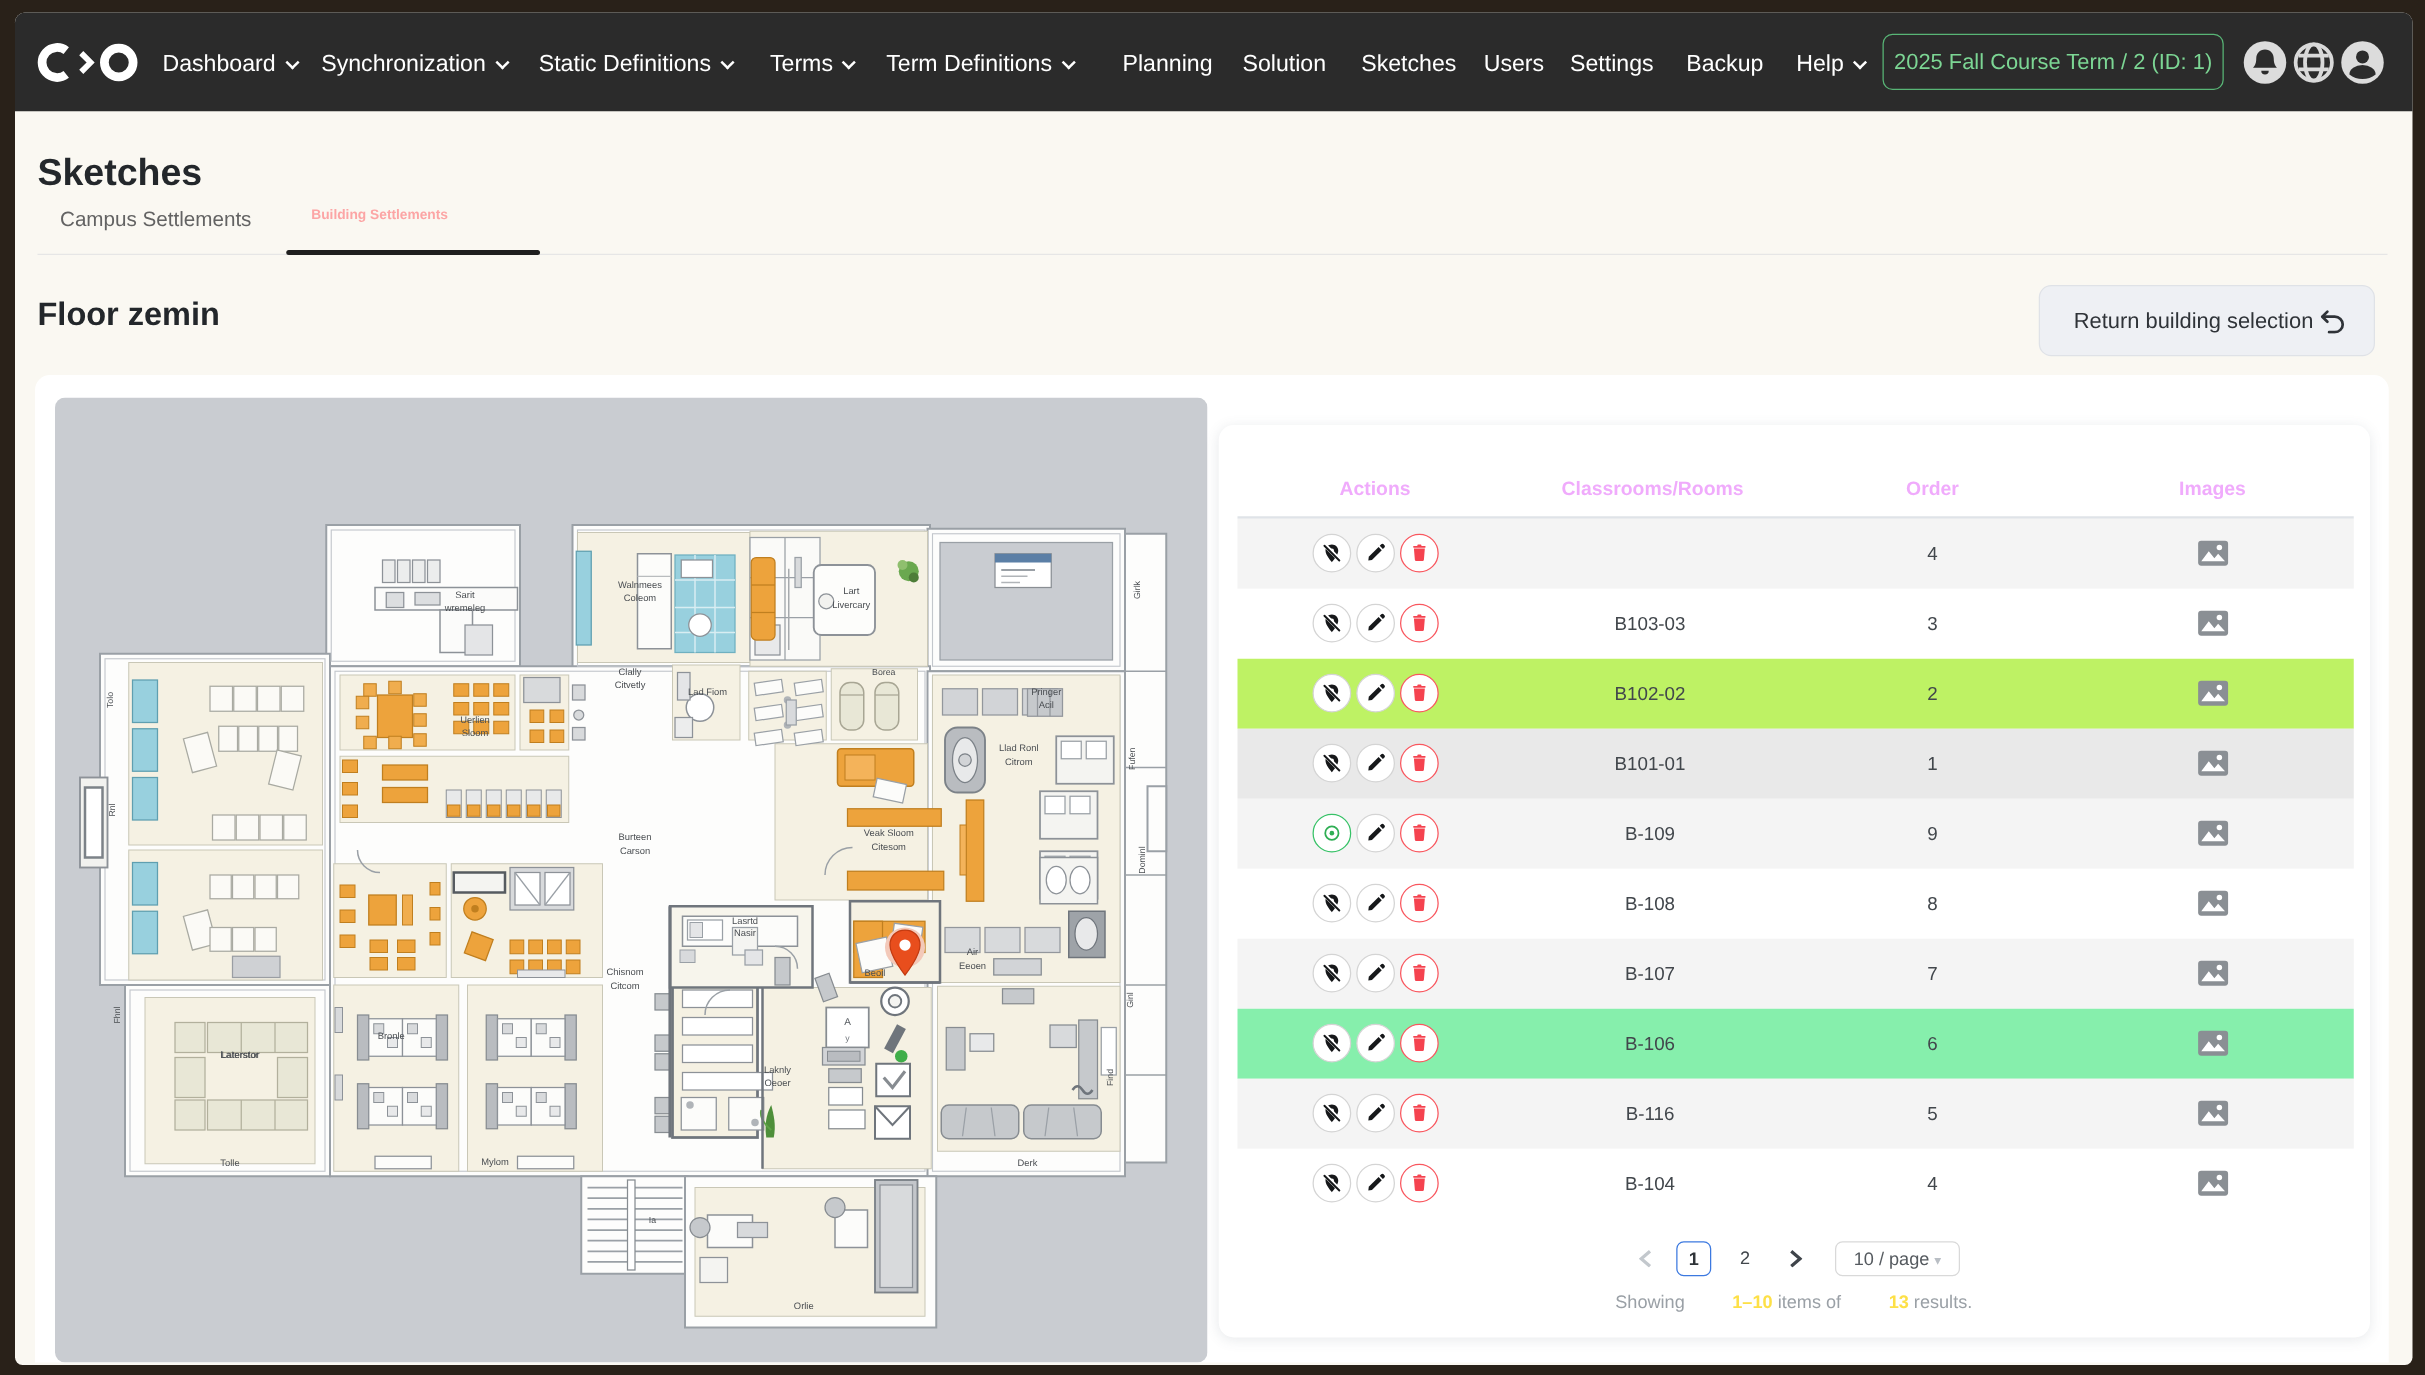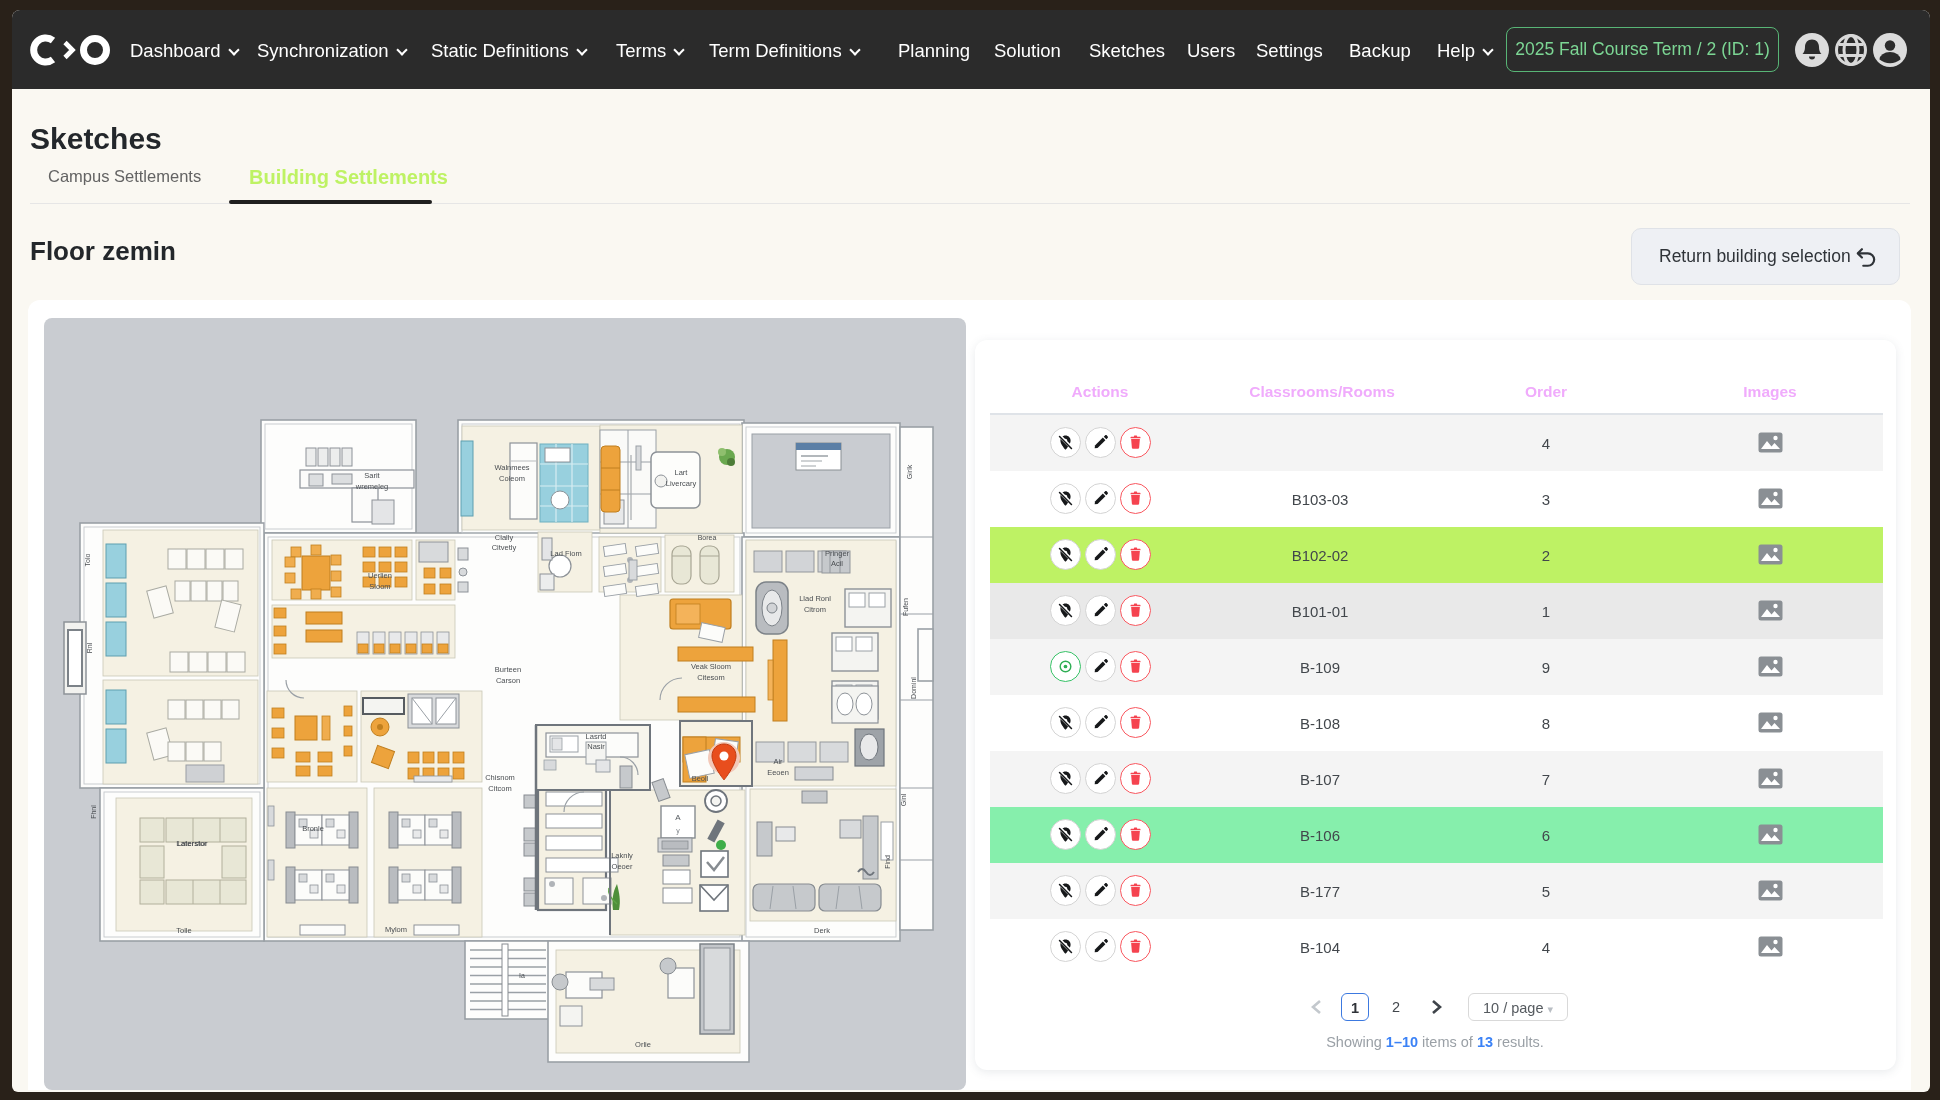--- a/index.html
+++ b/index.html
@@ -6,41 +6,41 @@
 #app { position:absolute; left:12px; top:10px; width:1918px; height:1082px; background:#faf8f2; border-radius:8px 8px 6px 6px; }
 #nav { position:absolute; left:12px; top:10px; width:1918px; height:79px; background:#2b2b2b; border-radius:8px 8px 0 0; }
 .nitem { position:absolute; top:40px; color:#fff; font-size:18.5px; font-weight:400; white-space:nowrap; }
 .caret { display:inline-block; width:8px; height:8px; border-right:2.4px solid #fff; border-bottom:2.4px solid #fff; transform:rotate(45deg); margin-left:9px; margin-bottom:3px; }
 #logo { position:absolute; left:28px; top:31px; }
 #termbtn { position:absolute; left:1506px; top:27px; width:273px; height:45px; border:1.4px solid #58b576; border-radius:8px; color:#7cd694; font-size:17.5px; line-height:42px; text-align:center; }
 .navic { position:absolute; top:31px; }
 #content { position:absolute; left:28px; top:300px; width:1883px; height:790px; background:#ffffff; border-radius:12px 12px 0 0; }
 h1 { position:absolute; left:30px; top:122px; font-size:30px; font-weight:700; color:#23272b; }
 .tab1 { position:absolute; left:48px; top:167px; font-size:16.5px; color:#636363; }
-.tab2 { position:absolute; left:249px; top:166px; font-size:20px; font-weight:700; color:#bef264; }
+.tab2 { position:absolute; left:249px; top:166px; font-size:11px; font-weight:700; color:#fca5a5; }
 #tabline { position:absolute; left:30px; top:203px; width:1880px; height:1px; background:#e6e6e6; }
 #tabact { position:absolute; left:229px; top:200px; width:203px; height:4px; background:#1f1f1f; border-radius:2px; }
 h2 { position:absolute; left:30px; top:236px; font-size:26px; font-weight:700; color:#23272b; }
 #retbtn { position:absolute; left:1631px; top:228px; width:269px; height:57px; background:#eef0f4; border:1px solid #dfe2e7; border-radius:10px; font-size:17.5px; color:#2f3338; }
 #retbtn span { position:absolute; left:27px; top:17px; }
 #retbtn svg { position:absolute; right:22px; top:18px; }
 #card { position:absolute; left:975px; top:340px; width:921px; height:730px; background:#fff; border-radius:12px; box-shadow:0 2px 10px rgba(80,90,110,0.13); }
 .thead { position:absolute; top:383px; font-size:15.5px; font-weight:700; color:#f0abfc; transform:translateX(-50%); }
 #hline { position:absolute; left:990px; top:413px; width:893px; height:2px; background:#dfe3e8; }
 .trow { position:absolute; left:990px; width:893px; height:56px; }
 .trow > span { position:absolute; }
 .acts { left:60px; top:12px; white-space:nowrap; }
 .abtn { display:inline-block; width:31px; height:31px; border-radius:50%; background:#fff; border:1px solid; margin-right:4px; text-align:center; vertical-align:top; }
 .abtn svg { margin-top:6px; }
 .cname { left:0; width:660px; text-align:center; top:20px; font-size:15px; color:#42474c; }
 .cord { left:526px; width:60px; text-align:center; top:20px; font-size:15px; color:#42474c; }
 .cimg { left:768px; top:17px; }
 .pgi { position:absolute; top:993px; height:28px; line-height:28px; font-size:14.5px; color:#42474c; text-align:center; }
 #showing { position:absolute; left:1175px; top:1034px; width:520px; text-align:center; font-size:14.5px; color:#9aa0a6; }
-#showing b { color:#3b82f6; font-weight:700; }
+#showing b { color:#fde047; font-weight:700;margin-left:34px; }
 </style></head><body>
 <div id="app"></div>
 <div id="nav"></div>
 <svg id="logo" width="86" height="38" viewBox="0 0 86 38">
   <path d="M 25 9.5 A 12 12 0 1 0 25 28.5" fill="none" stroke="#fff" stroke-width="7"></path>
   <path d="M 37 11.5 L 44.5 19 L 37 26.5" fill="none" stroke="#fff" stroke-width="4.6"></path>
   <circle cx="67" cy="19" r="11.5" fill="none" stroke="#fff" stroke-width="7"></circle>
 </svg>
 <span class="nitem" style="left:130px">Dashboard<span class="caret"></span></span>
 <span class="nitem" style="left:257px">Synchronization<span class="caret"></span></span>
@@ -693,21 +693,21 @@
           <line x1="4" y1="2.8" x2="20.8" y2="19.6" stroke="#ffffff" stroke-width="4.6"></line>
           <line x1="3.6" y1="3.6" x2="20.4" y2="20.4" stroke="#16181a" stroke-width="2.2" stroke-linecap="round"></line>
         </svg></span><span class="abtn" style="border-color:#d4d4d4"><svg width="16" height="16" viewBox="0 0 24 24">
           <path d="M3 17.2 L14.8 5.4 L18.6 9.2 L6.8 21 L2.5 21.5 Z" fill="#16181a"></path>
           <path d="M16.2 4 L18 2.2 c0.8 -0.8 2 -0.8 2.8 0 l1 1 c0.8 0.8 0.8 2 0 2.8 L20 7.8 Z" fill="#16181a"></path>
         </svg></span><span class="abtn" style="border-color:#f9575f"><svg width="15" height="16" viewBox="0 0 24 24">
           <path d="M5 7 h14 l-1.2 14.2 a1.8 1.8 0 0 1 -1.8 1.6 H8 a1.8 1.8 0 0 1 -1.8 -1.6 Z" fill="#f5434f"></path>
           <rect x="4" y="3.6" width="16" height="2.4" rx="1" fill="#f5434f"></rect>
           <rect x="9.4" y="1.6" width="5.2" height="2.6" rx="1" fill="#f5434f"></rect>
         </svg></span></span>
-    <span class="cname">B-177</span>
+    <span class="cname">B-116</span>
     <span class="cord">5</span>
     <span class="cimg"><svg width="25" height="21" viewBox="0 0 25 21">
         <rect x="0.5" y="0.5" width="24" height="20" rx="2.5" fill="#8a8f94"></rect>
         <path d="M3 17 L9 9 L13.5 14.5 L16.5 11 L22 17 Z" fill="#ffffff"></path>
         <circle cx="17.5" cy="6" r="2.2" fill="#ffffff"></circle>
       </svg></span>
   </div>
 <div class="trow" style="top:919px;background:#ffffff">
     <span class="acts"><span class="abtn" style="border-color:#d4d4d4"><svg width="17" height="17" viewBox="0 0 24 24">
           <path d="M12 2.2 c-4.1 0 -7.2 3.1 -7.2 7.2 c0 5 7.2 12.8 7.2 12.8 s7.2 -7.8 7.2 -12.8 c0 -4.1 -3.1 -7.2 -7.2 -7.2 Z" fill="#16181a"></path>

